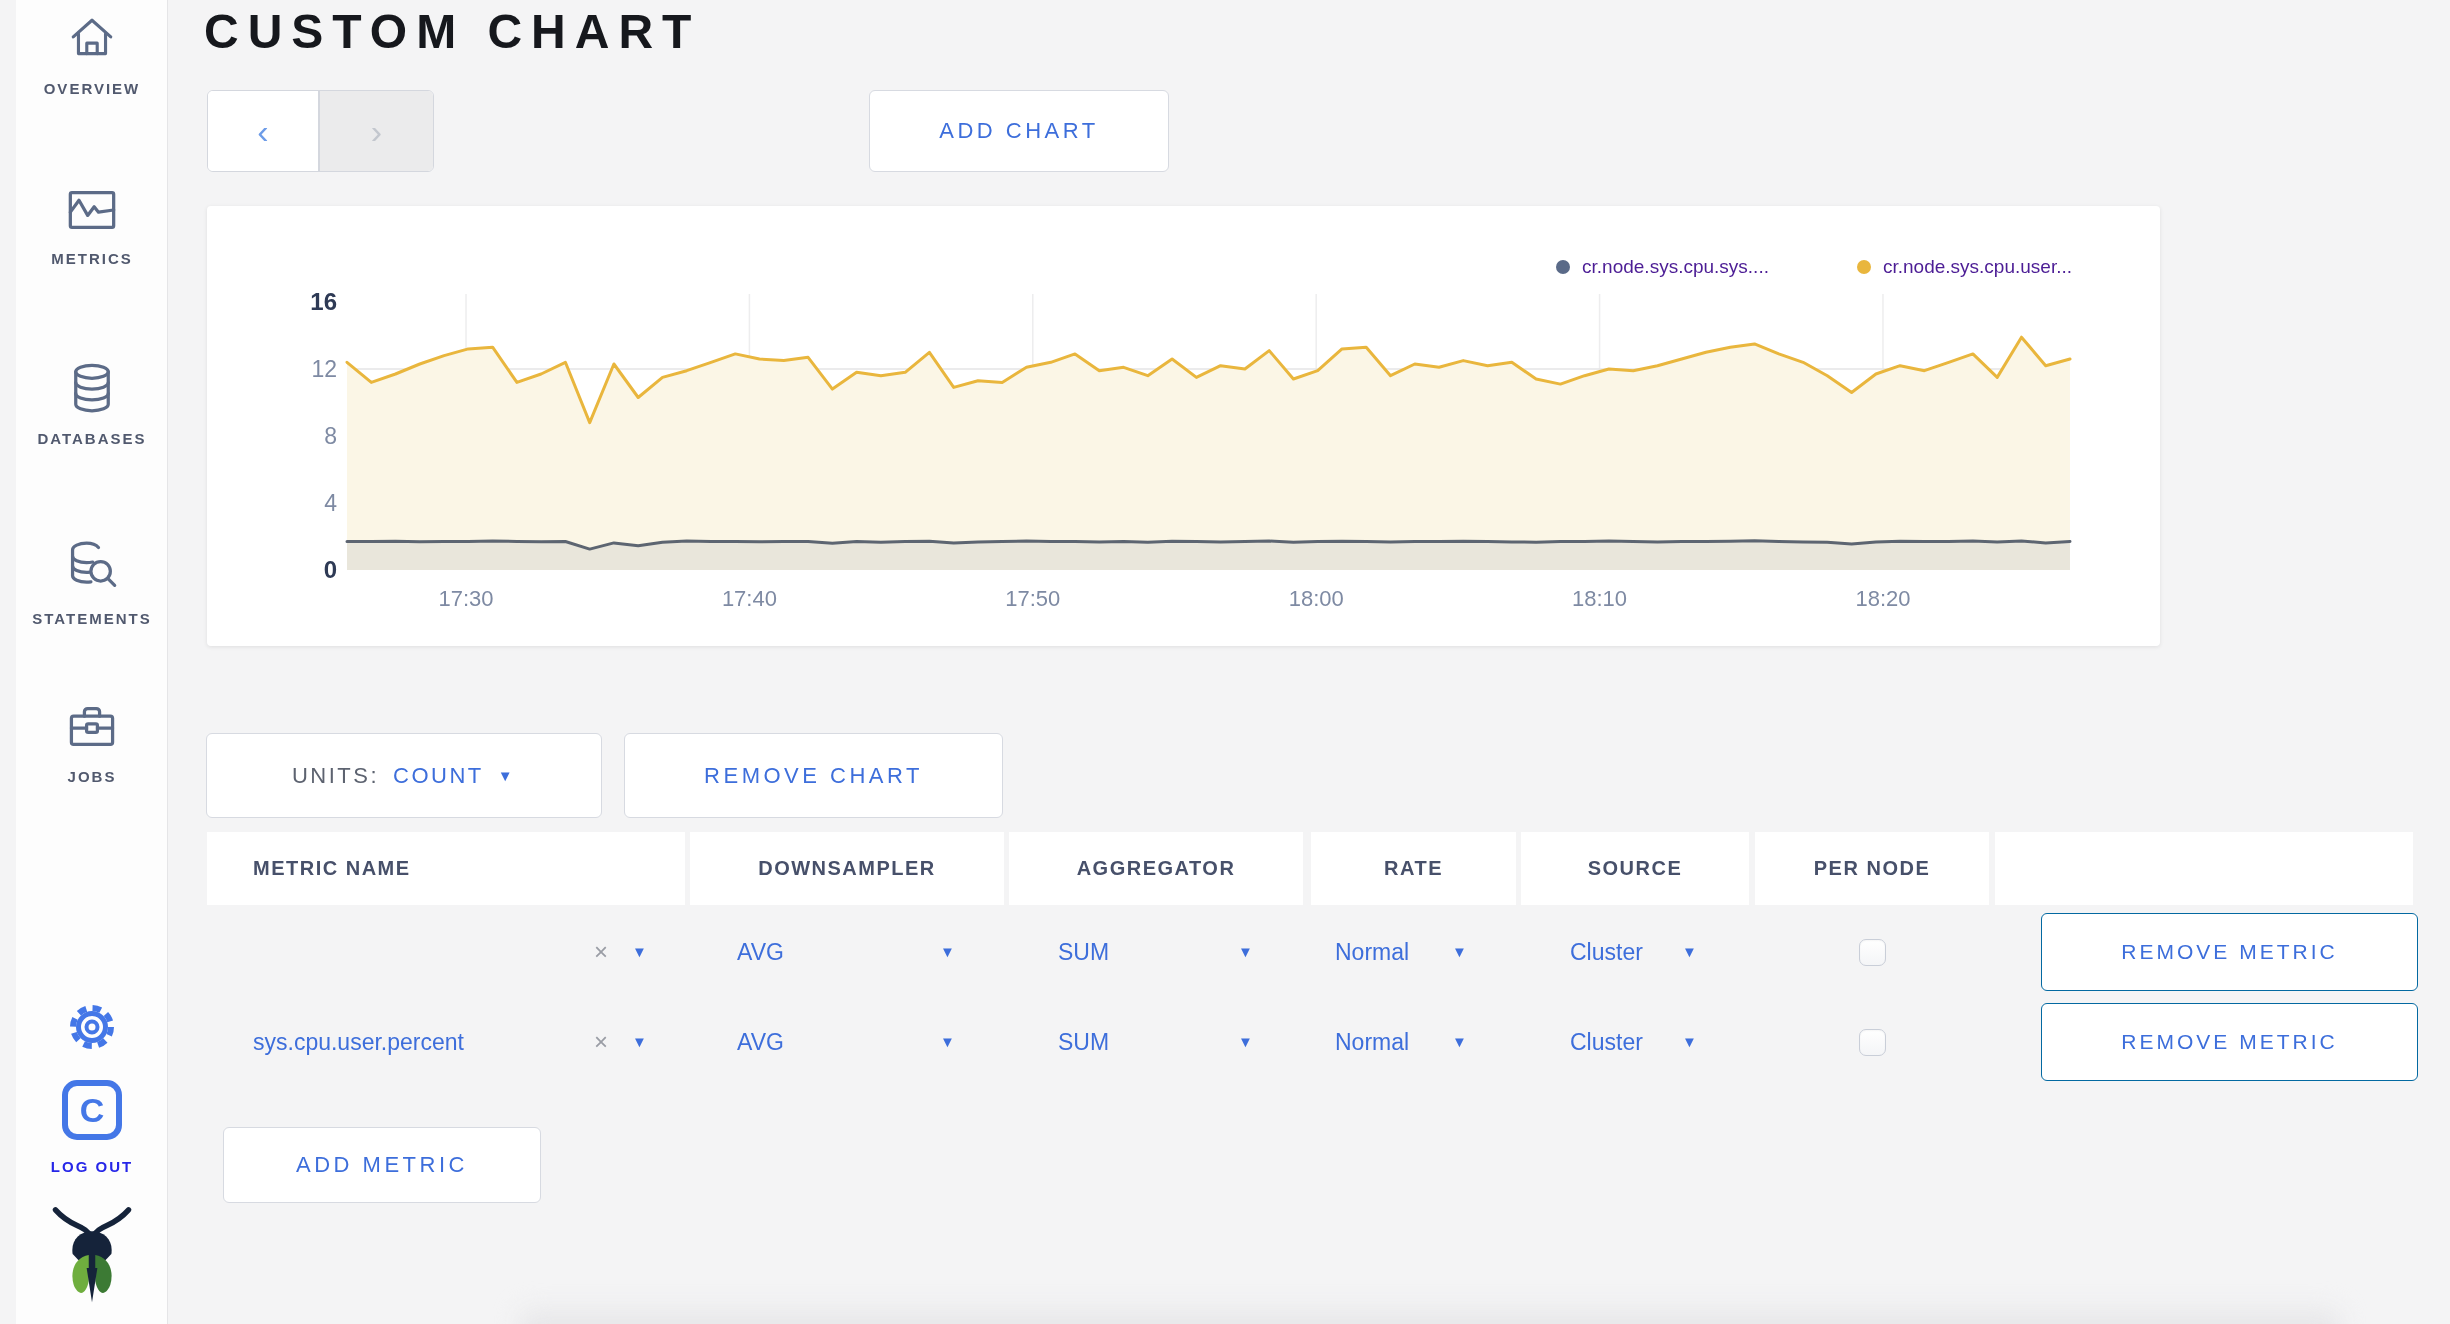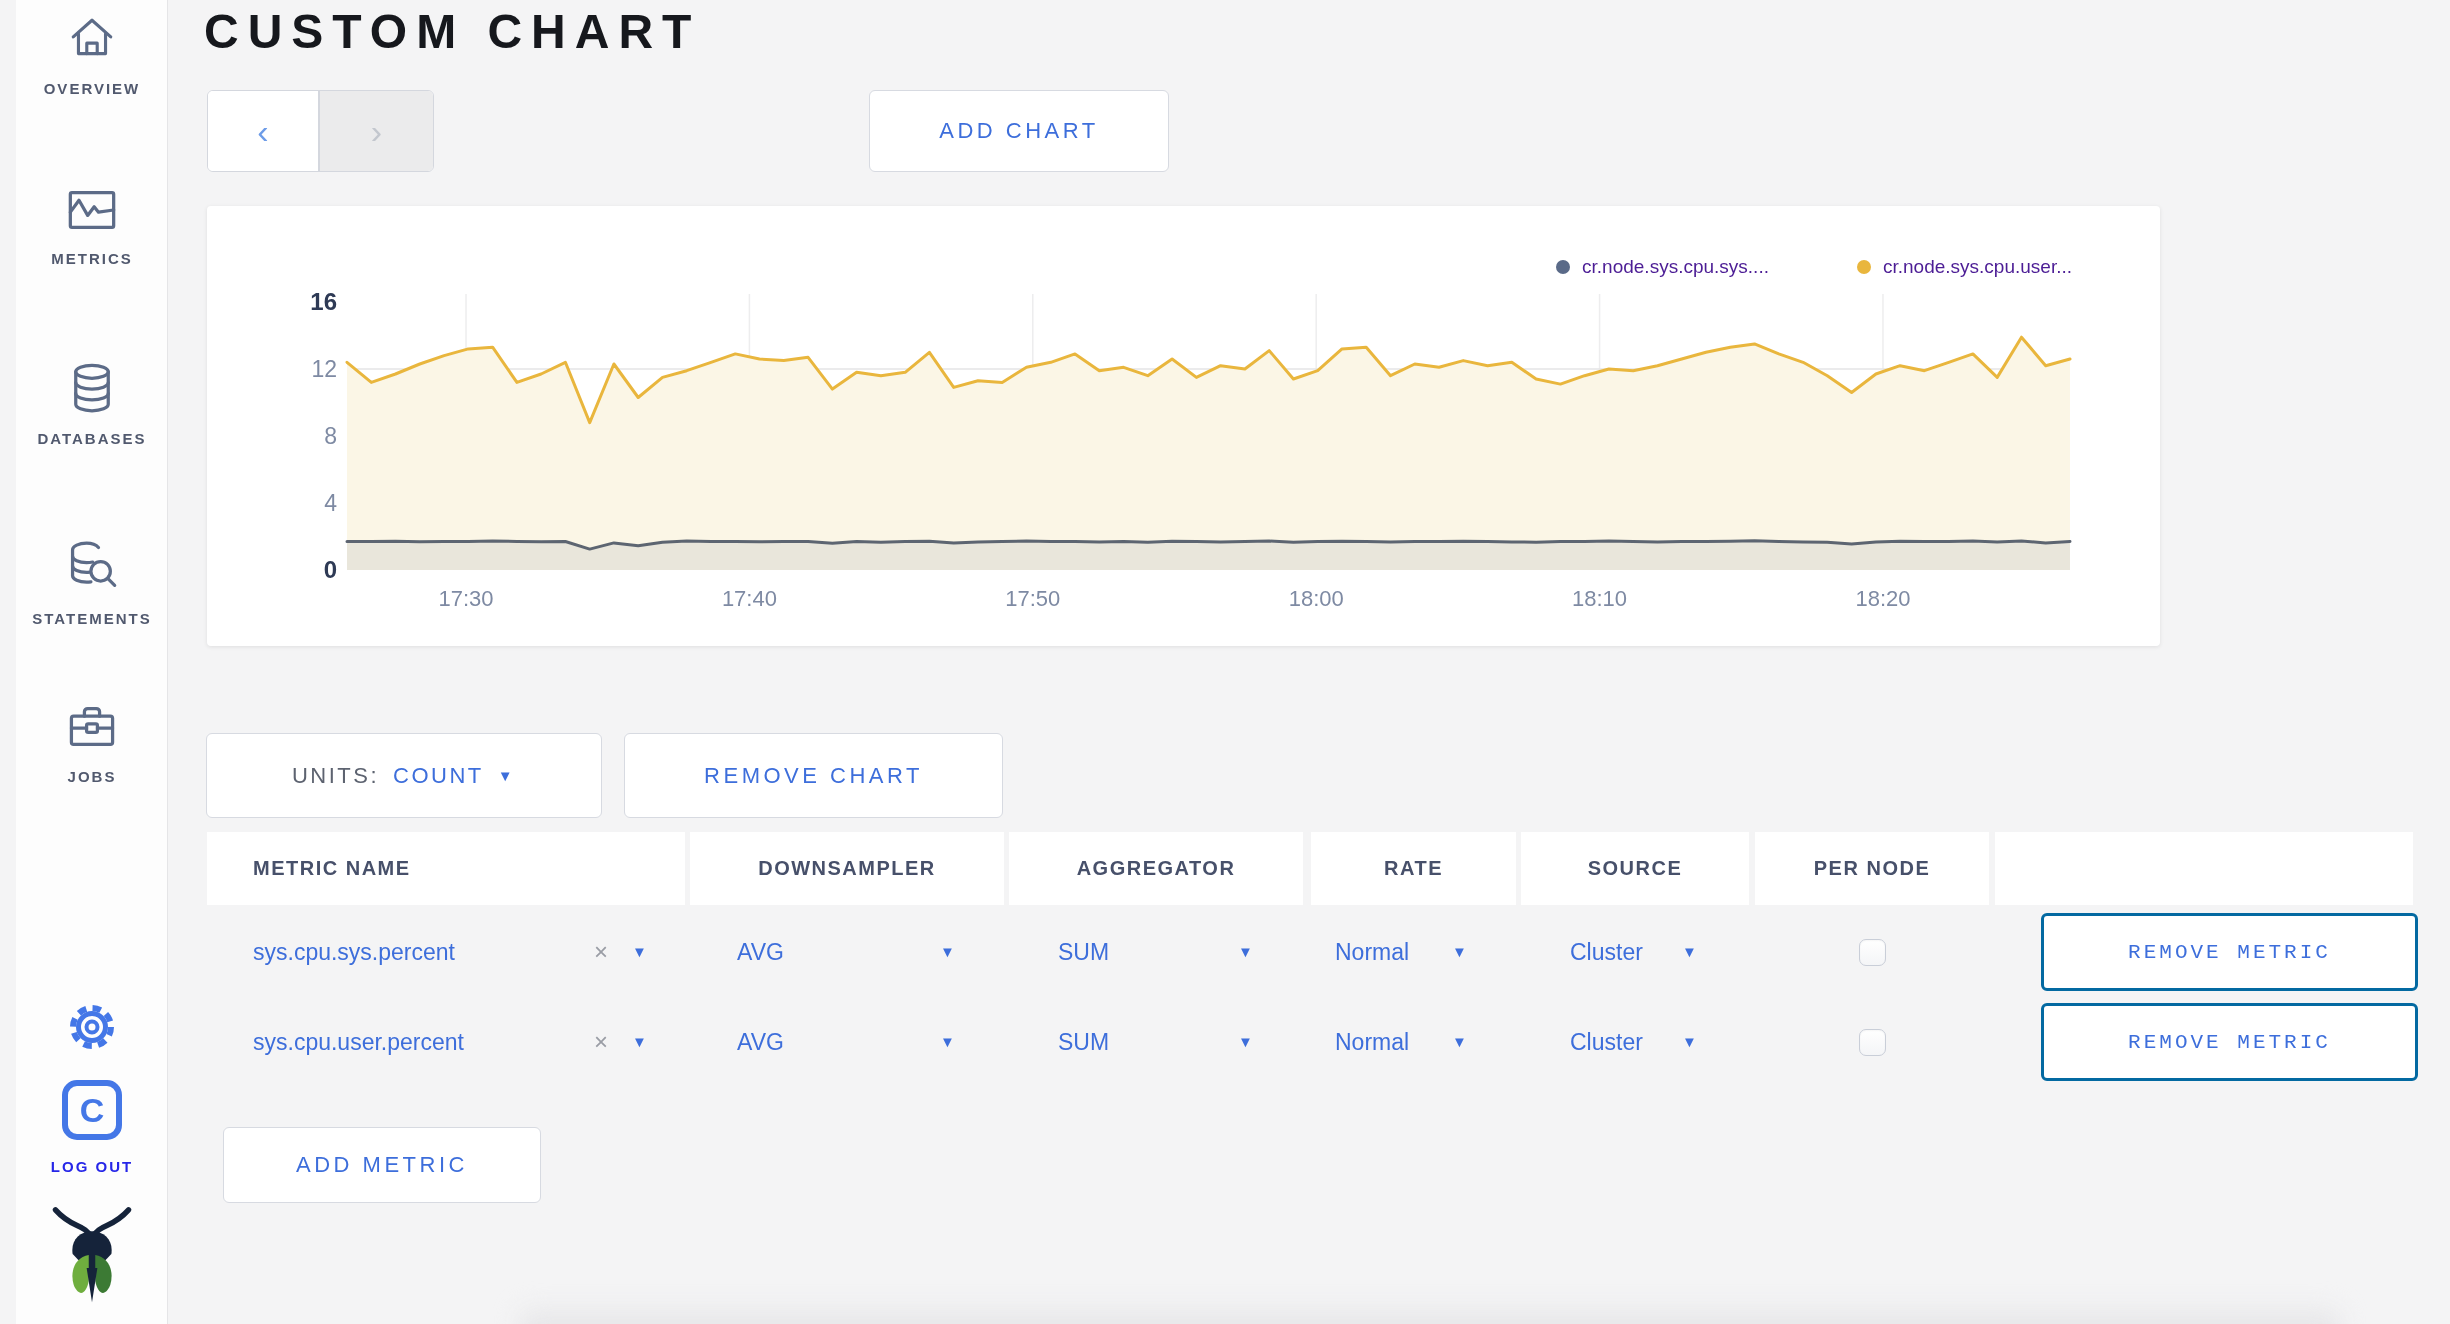--- a/index.html
+++ b/index.html
@@ -91,23 +91,23 @@
   .m-caret5 { left:1475px; }
   .rowcaret { color:#3d6edb; font-size:15px; cursor:pointer; }
   .checkbox {
     position:absolute; left:1652px; top:32px; width:27px; height:27px;
     border:1px solid #c9ced8; border-radius:7px;
     background:linear-gradient(#ffffff,#f4f5f7); cursor:pointer;
     box-shadow:inset 0 1px 2px rgba(0,0,0,0.04);
   }
   .btn-remove-metric {
     position:absolute; left:1834px; top:6px; width:377px; height:78px;
-    background:#fff; border:3px solid #0369a1; border-radius:6px;
+    background:#fff; border:1px solid #0369a1; border-radius:6px;
     color:#3d6edb; font-size:21px; letter-spacing:3px; cursor:pointer;
-    display:flex; align-items:center; justify-content:center; font-family:Liberation Mono, monospace;
+    display:flex; align-items:center; justify-content:center; font-family:Liberation Sans, sans-serif;
   }
   .bottom-shadow {
     position:absolute; left:520px; top:1310px; width:1820px; height:50px;
     background:#e7e7e9; filter:blur(12px); border-radius:10px;
   }
 </style>
 </head>
 <body>
 
 <div class="app">
@@ -253,21 +253,20 @@
 
     <div class="th th-left" style="left:207px;width:478px;">METRIC NAME</div>
     <div class="th" style="left:690px;width:314px;">DOWNSAMPLER</div>
     <div class="th" style="left:1009px;width:294px;">AGGREGATOR</div>
     <div class="th" style="left:1311px;width:205px;">RATE</div>
     <div class="th" style="left:1521px;width:228px;">SOURCE</div>
     <div class="th" style="left:1755px;width:234px;">PER NODE</div>
     <div class="th" style="left:1995px;width:418px;"></div>
 
     <div class="mrow" style="top:907px;">
-      <span class="m-metric">sys.cpu.sys.percent</span>
       <span class="m-clear">×</span>
       <span class="m-caret1 rowcaret">▼</span>
       <span class="m-ds">AVG</span>
       <span class="m-caret2 rowcaret">▼</span>
       <span class="m-agg">SUM</span>
       <span class="m-caret3 rowcaret">▼</span>
       <span class="m-rate">Normal</span>
       <span class="m-caret4 rowcaret">▼</span>
       <span class="m-src">Cluster</span>
       <span class="m-caret5 rowcaret">▼</span>

